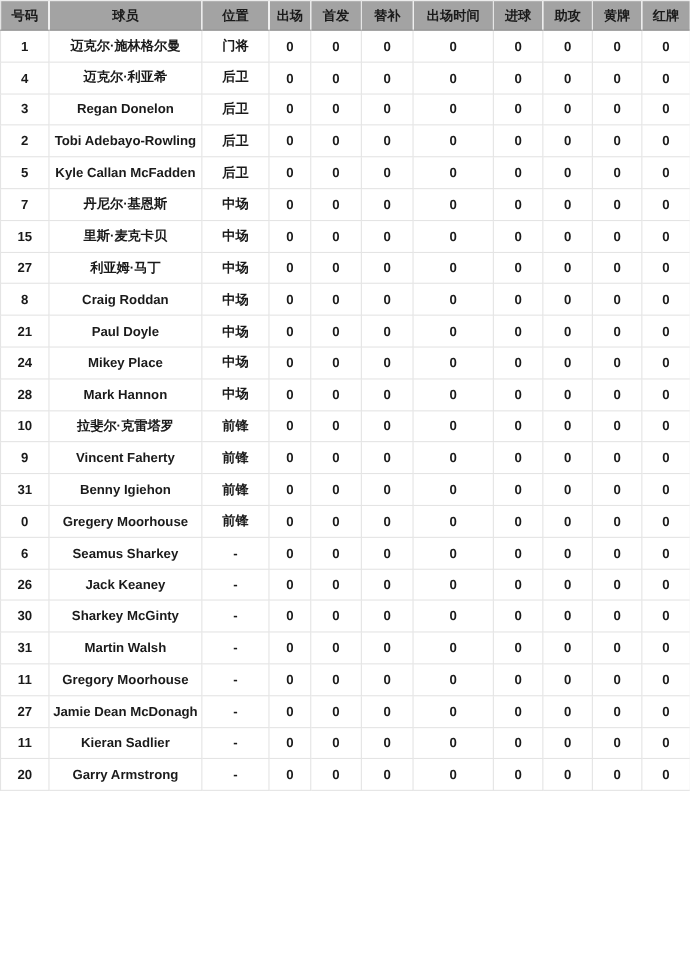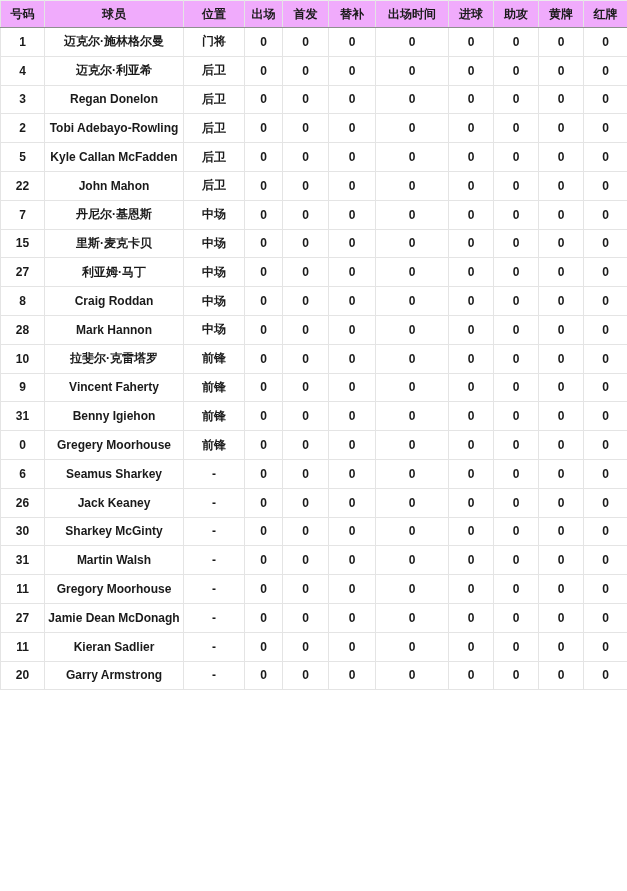--- a/index.html
+++ b/index.html
@@ -16,21 +16,21 @@
     font-size: 12px;
     font-weight: bold;
     color: #1a1a1a;
   }
   .squad-table th {
     height: 26px;
     padding: 0;
     border: 1px solid #e4e4e4;
     border-top: 1px solid #ececec;
     border-bottom: 1px solid #8f8f8f;
-    background: #f0abfc;
+    background: #a3a3a3;
     text-align: center;
     vertical-align: middle;
     font-size: 12px;
     font-weight: bold;
     white-space: nowrap;
     overflow: hidden;
     margin-top: 40px;
   }
   .squad-table td {
     height: 27.8px;
@@ -135,33 +135,20 @@
         <td>0</td>
         <td>0</td>
         <td>0</td>
         <td>0</td>
         <td>0</td>
         <td>0</td>
         <td>0</td>
         <td>0</td>
       </tr>
       <tr>
-        <td>22</td>
-        <td>John Mahon</td>
-        <td>后卫</td>
-        <td>0</td>
-        <td>0</td>
-        <td>0</td>
-        <td>0</td>
-        <td>0</td>
-        <td>0</td>
-        <td>0</td>
-        <td>0</td>
-      </tr>
-      <tr>
         <td>7</td>
         <td>丹尼尔·基恩斯</td>
         <td>中场</td>
         <td>0</td>
         <td>0</td>
         <td>0</td>
         <td>0</td>
         <td>0</td>
         <td>0</td>
         <td>0</td>
@@ -189,20 +176,46 @@
         <td>0</td>
         <td>0</td>
         <td>0</td>
         <td>0</td>
         <td>0</td>
         <td>0</td>
       </tr>
       <tr>
         <td>8</td>
         <td>Craig Roddan</td>
+        <td>中场</td>
+        <td>0</td>
+        <td>0</td>
+        <td>0</td>
+        <td>0</td>
+        <td>0</td>
+        <td>0</td>
+        <td>0</td>
+        <td>0</td>
+      </tr>
+      <tr>
+        <td>21</td>
+        <td>Paul Doyle</td>
+        <td>中场</td>
+        <td>0</td>
+        <td>0</td>
+        <td>0</td>
+        <td>0</td>
+        <td>0</td>
+        <td>0</td>
+        <td>0</td>
+        <td>0</td>
+      </tr>
+      <tr>
+        <td>24</td>
+        <td>Mikey Place</td>
         <td>中场</td>
         <td>0</td>
         <td>0</td>
         <td>0</td>
         <td>0</td>
         <td>0</td>
         <td>0</td>
         <td>0</td>
         <td>0</td>
       </tr>

